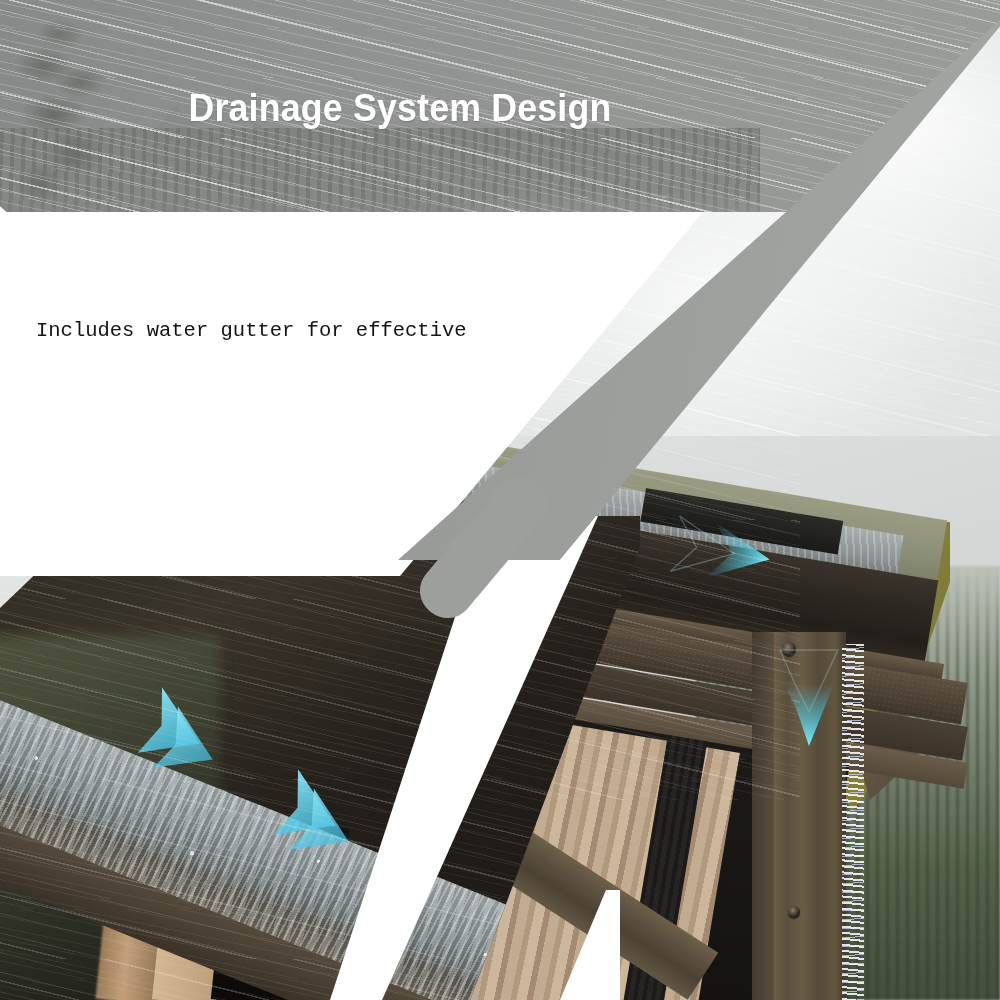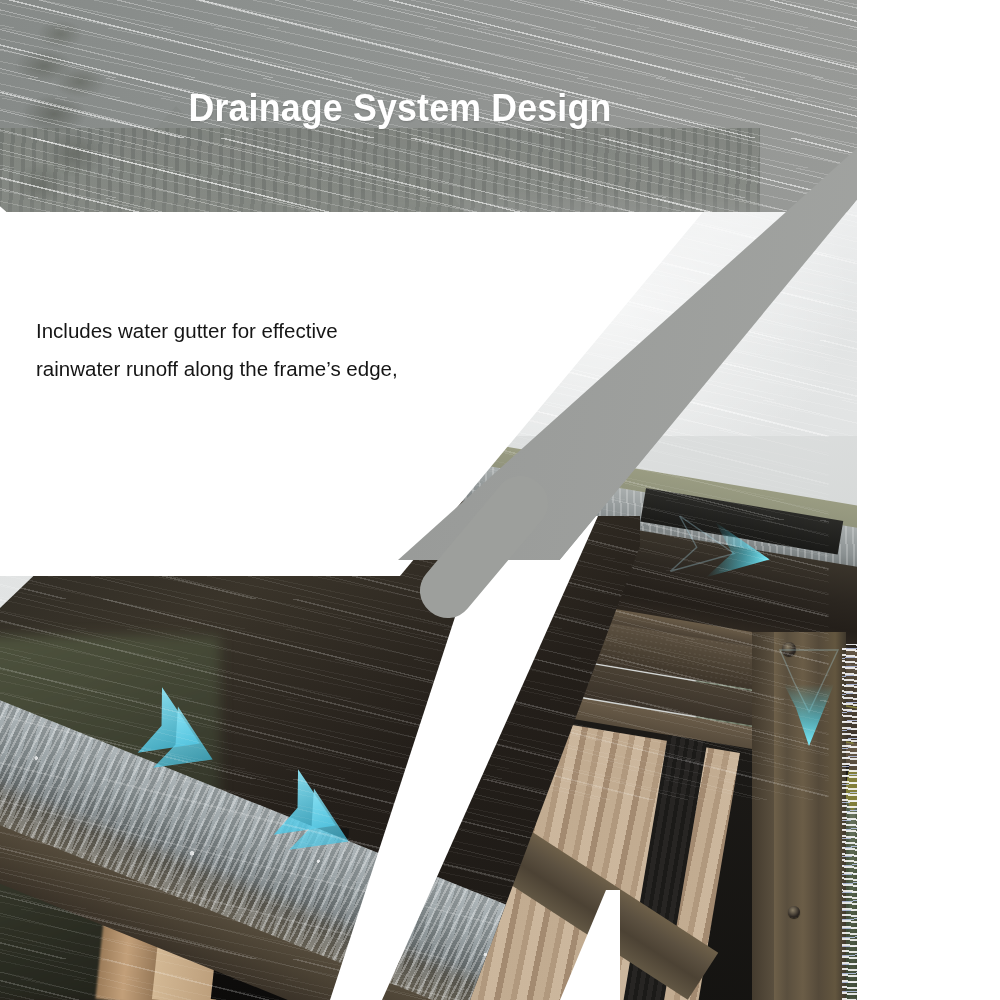--- a/index.html
+++ b/index.html
@@ -1,18 +1,18 @@
 <!DOCTYPE html>
 <html><head>
 <meta charset="utf-8">
 <style>
   html,body{margin:0;padding:0;background:#fff;}
   body{width:1000px;height:1000px;overflow:hidden;font-family:"Liberation Sans",sans-serif;}
 
-  #stage{position:relative;width:857px;height:1000px;background:#ffffff;overflow:hidden;}
+  #stage{position:relative;width:1000px;height:1000px;background:#ffffff;overflow:hidden;}
 
   
   .photo-sky{
     position:absolute;inset:0;
     background:
       radial-gradient(ellipse 60% 40% at 88% 12%, rgba(255,255,255,.95) 0%, rgba(255,255,255,0) 60%),
       radial-gradient(ellipse 45% 30% at 70% 30%, rgba(255,255,255,.75) 0%, rgba(255,255,255,0) 65%),
       linear-gradient(170deg,#c9ccce 0%,#d7dadb 22%,#e3e5e5 45%,#dfe1e1 62%,#cfd2d1 80%,#b9bdb8 100%);
   }
   
@@ -108,21 +108,21 @@
   
   .white-wedge{
     position:absolute;left:0;top:200px;width:720px;height:420px;
     background:#ffffff;
     -webkit-clip-path:polygon(0 6px, 708px 6px, 400px 376px, 0 376px);
     clip-path:polygon(0 6px, 708px 6px, 400px 376px, 0 376px);
   }
   .body-copy{
     position:absolute;left:36px;top:312px;width:480px;
     color:#151515;font-size:20.5px;line-height:38px;
-    font-family:Liberation Sans, sans-serif;
+    font-family:Liberation Mono, monospace;
   }
   .body-copy span{display:block;white-space:nowrap;}
 
   
   .photo-main{
     position:absolute;left:396px;top:436px;width:604px;height:564px;
     overflow:hidden;
     -webkit-clip-path:polygon(116px 0, 604px 0, 604px 564px, 0 564px, 0 120px);
     clip-path:polygon(116px 0, 604px 0, 604px 564px, 0 564px, 0 120px);
   }
@@ -462,16 +462,15 @@
       <div class="rain"></div>
     </div>
     <div class="header-diag"></div>
   </div>
   <div class="diag-tip"></div>
 
   <h1 class="page-title">Drainage System Design</h1>
 
   <div class="body-copy">
     <span>Includes water gutter for effective</span>
-    <span>rainwater runoff along the frame’s edge,</span>
   </div>
 
 </div>
 
 </body></html>

